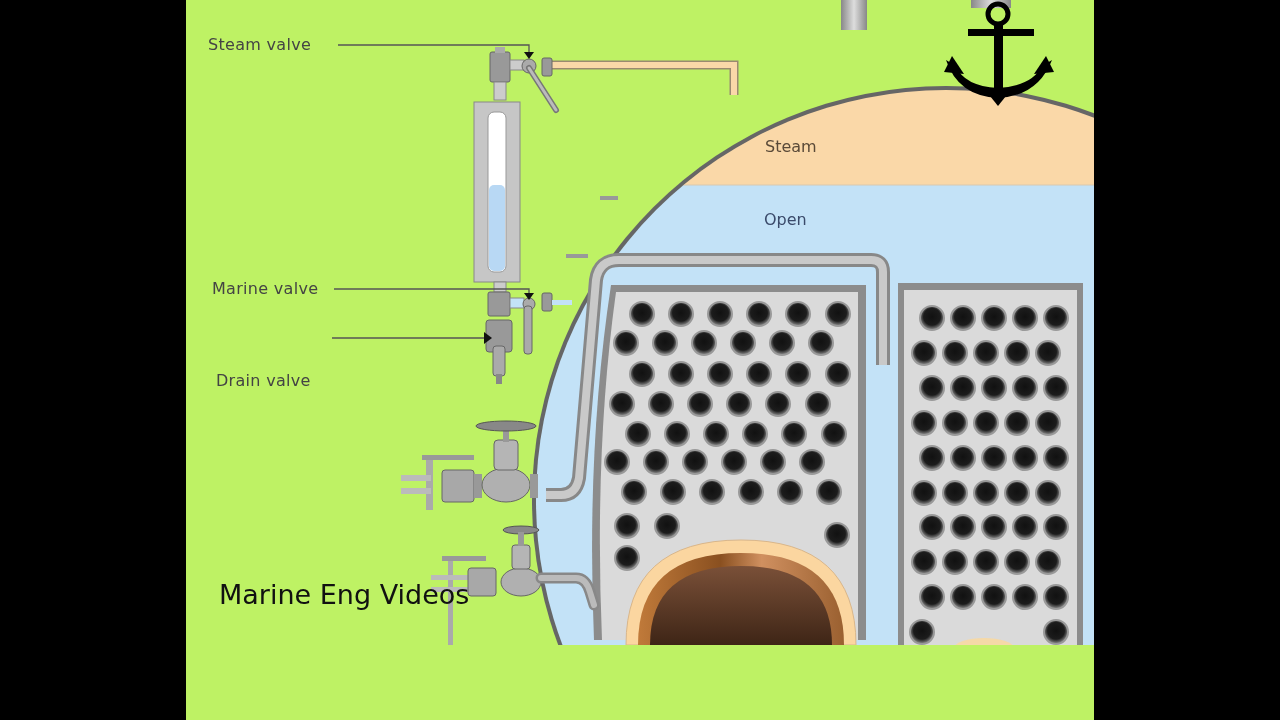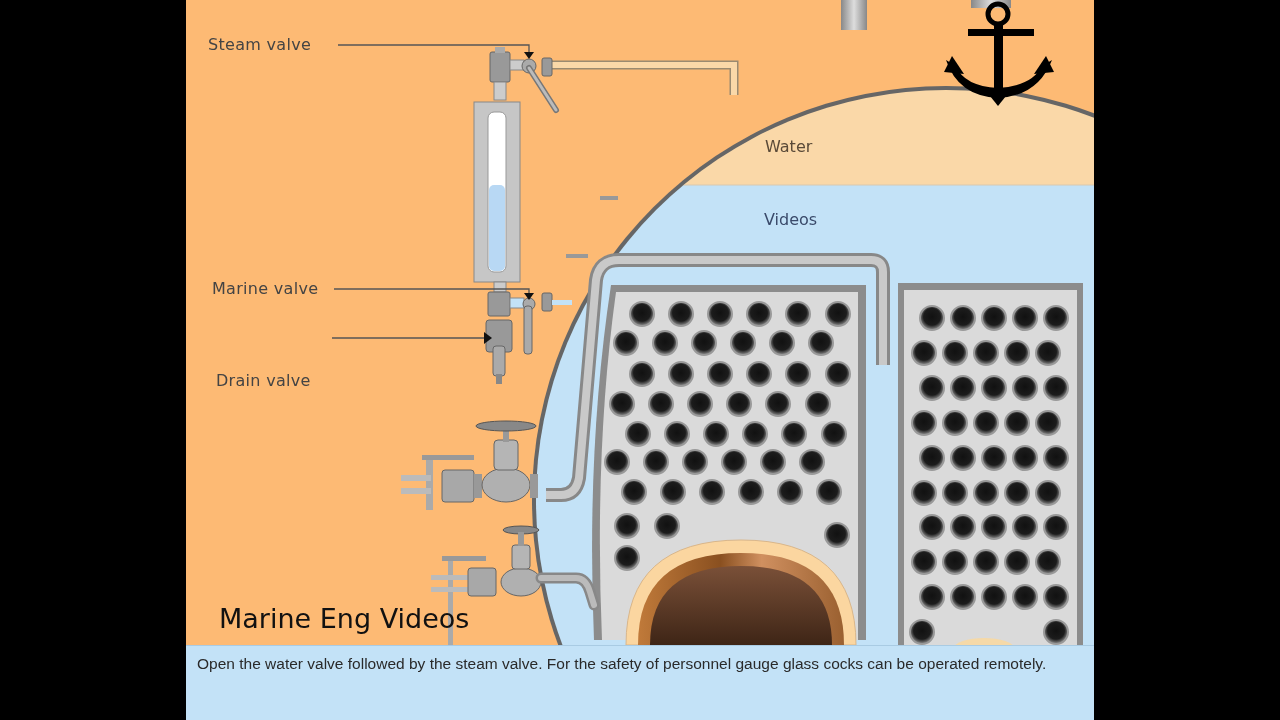--- a/index.html
+++ b/index.html
@@ -1,21 +1,21 @@
 <!DOCTYPE html>
 <html><head>
 <meta charset="utf-8">
 <style>
   html, body { margin: 0; padding: 0; }
   body { width: 1280px; height: 720px; background: #000; position: relative; overflow: hidden; font-family: "DejaVu Sans", sans-serif; }
-  #stage { position: absolute; left: 186px; top: 0; width: 908px; height: 720px; background: #fdba74; overflow: hidden; }
+  #stage { position: absolute; left: 186px; top: 0; width: 908px; height: 720px; background: #bef264; overflow: hidden; }
   #diagram { position: absolute; left: 0; top: 0; width: 908px; height: 645px; }
   .label { position: absolute; font-size: 16px; color: #444; letter-spacing: 0.3px; }
   .zone-label { position: absolute; font-size: 16px; }
-  #watermark { position: absolute; left: 33px; top: 603px; font-size: 27px; color: #111; font-family: "DejaVu Sans", sans-serif; }
+  #watermark { position: absolute; left: 33px; top: 579px; font-size: 27px; color: #111; font-family: "DejaVu Sans", sans-serif; }
   #caption-bar { position: absolute; left: 0; top: 645px; width: 908px; height: 75px; background: #c3e2f7; border-top: 1px solid #a9cbe3; }
   #caption-text { position: absolute; left: 11px; top: 5px; width: 880px; font-size: 15.5px; line-height: 25px; color: #2a2a2a; font-family: "Liberation Sans", sans-serif; }
 </style>
 </head>
 <body>
 
 <div id="stage">
   <svg id="diagram" width="908" height="645" viewBox="0 0 908 645" xmlns="http://www.w3.org/2000/svg">
     <defs>
       <clipPath id="shellClip">
@@ -257,21 +257,18 @@
       <path d="M 760 60 Q 772 96 812 98 Q 852 96 866 60 L 856 66 Q 846 86 812 88 Q 778 86 770 66 Z"></path>
       <polygon points="758,72 766,56 778,74"></polygon>
       <polygon points="868,72 860,56 848,74"></polygon>
       <polygon points="804,96 812,106 820,96"></polygon>
     </g>
   </svg>
 
   <span class="label" style="left:22px; top:35px;">Steam valve</span>
   <span class="label" style="left:26px; top:279px;">Marine valve</span>
   <span class="label" style="left:30px; top:328px;margin-top:43px;">Drain valve</span>
-  <span class="zone-label" style="left:579px; top:137px; color:#5a4a38;">Water</span>
-  <span class="zone-label" style="left:578px; top:210px; color:#3a4a6a;">Videos</span>
+  <span class="zone-label" style="left:579px; top:137px; color:#5a4a38;">Steam</span>
+  <span class="zone-label" style="left:578px; top:210px; color:#3a4a6a;">Open</span>
 
   <span id="watermark">Marine Eng Videos</span>
 
-  <div id="caption-bar">
-    <div id="caption-text">Open the water valve followed by the steam valve. For the safety of personnel gauge glass cocks can be operated remotely.</div>
-  </div>
 </div>
 
 </body></html>

